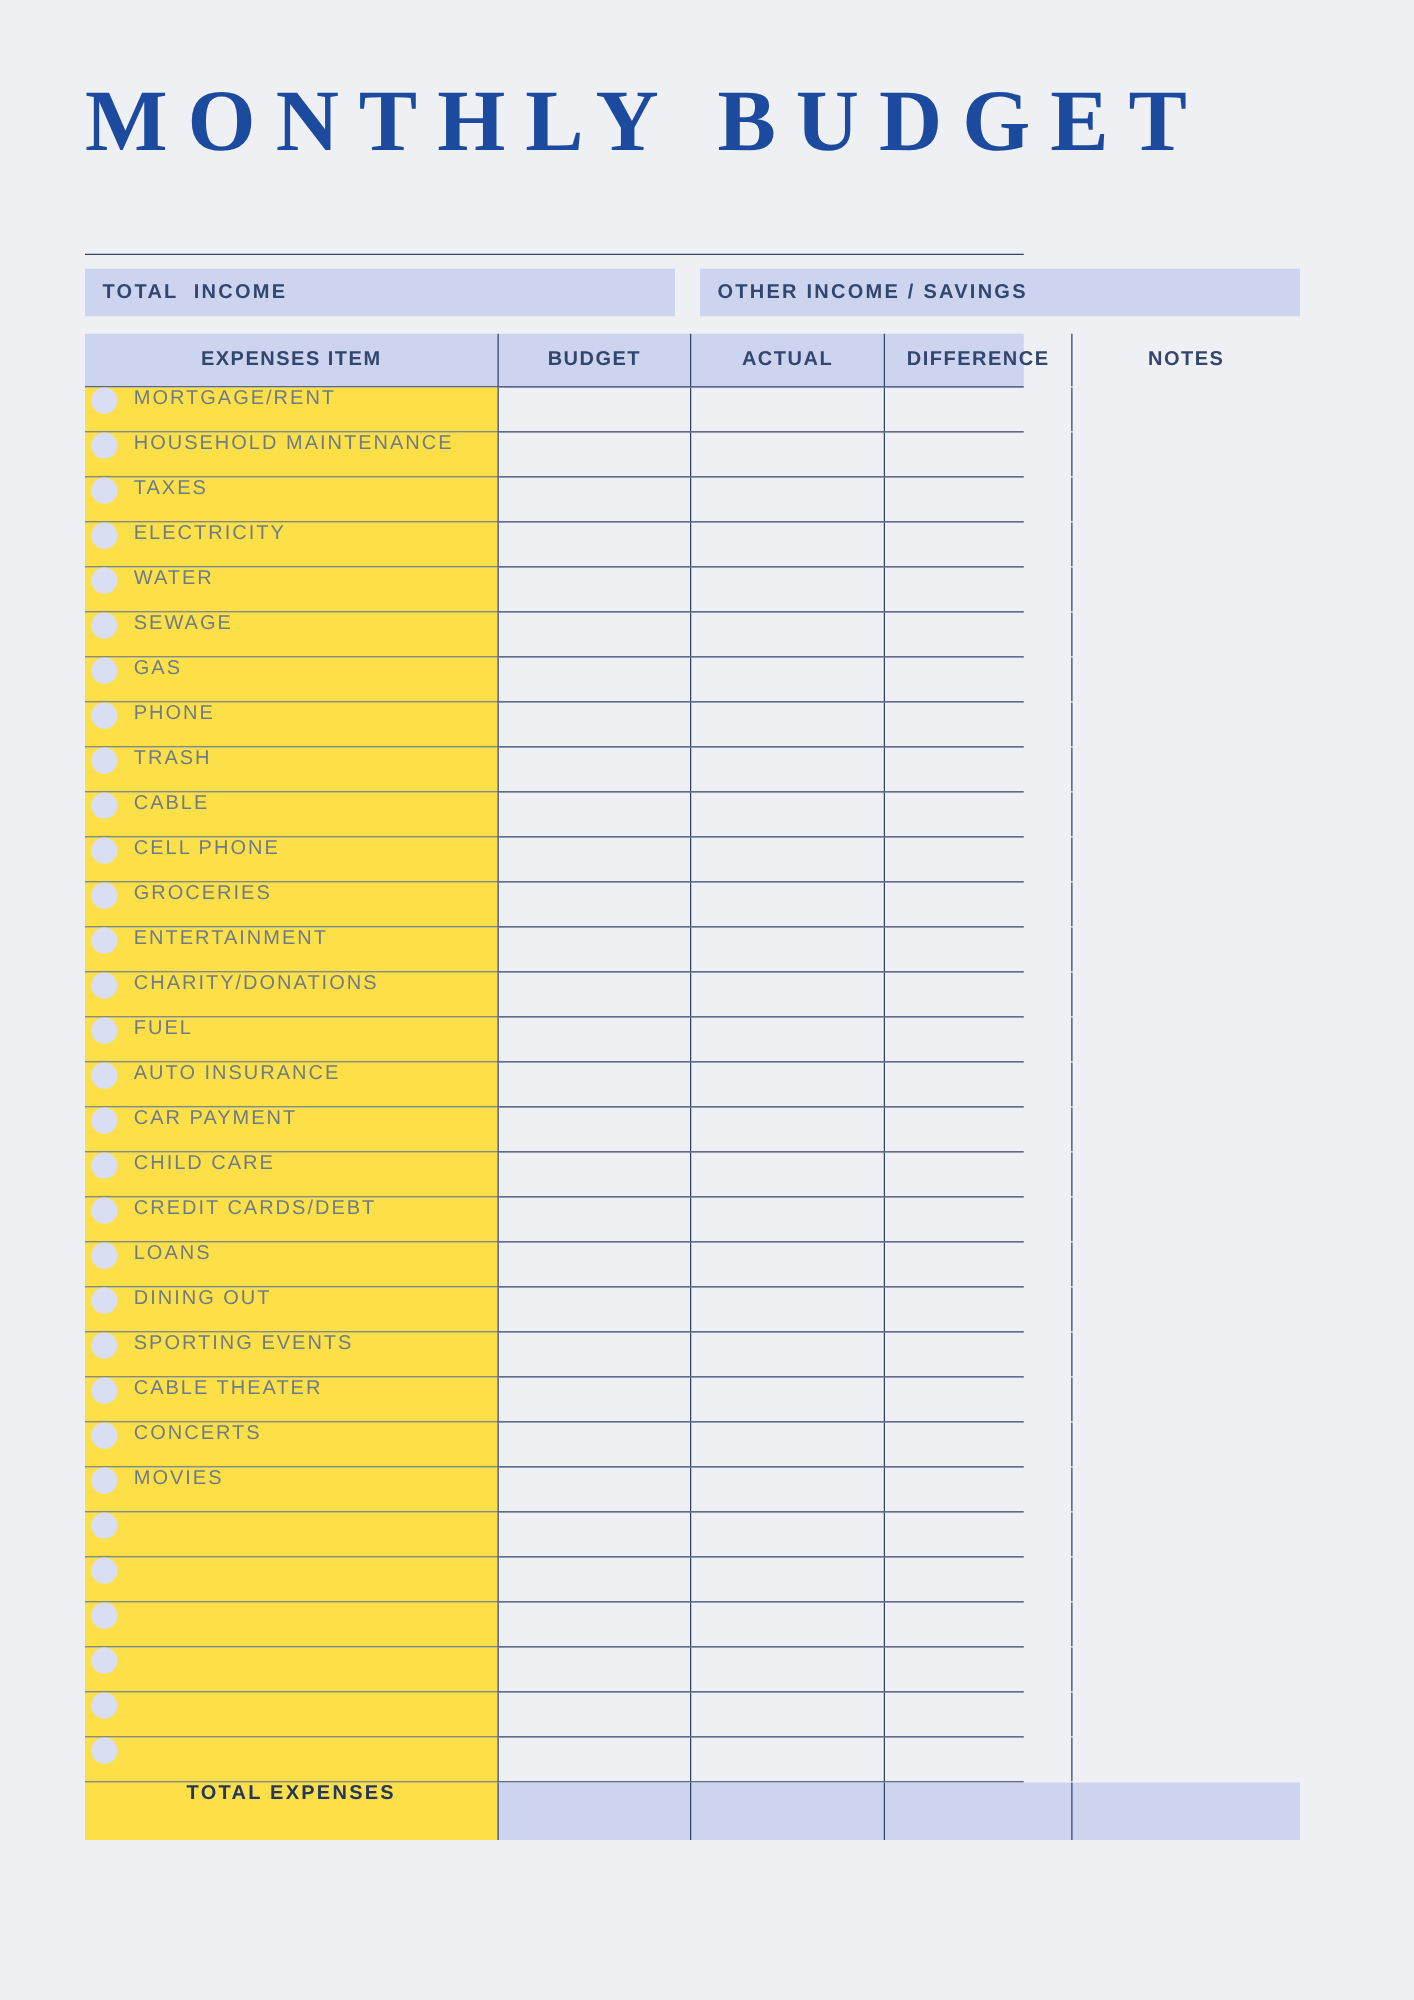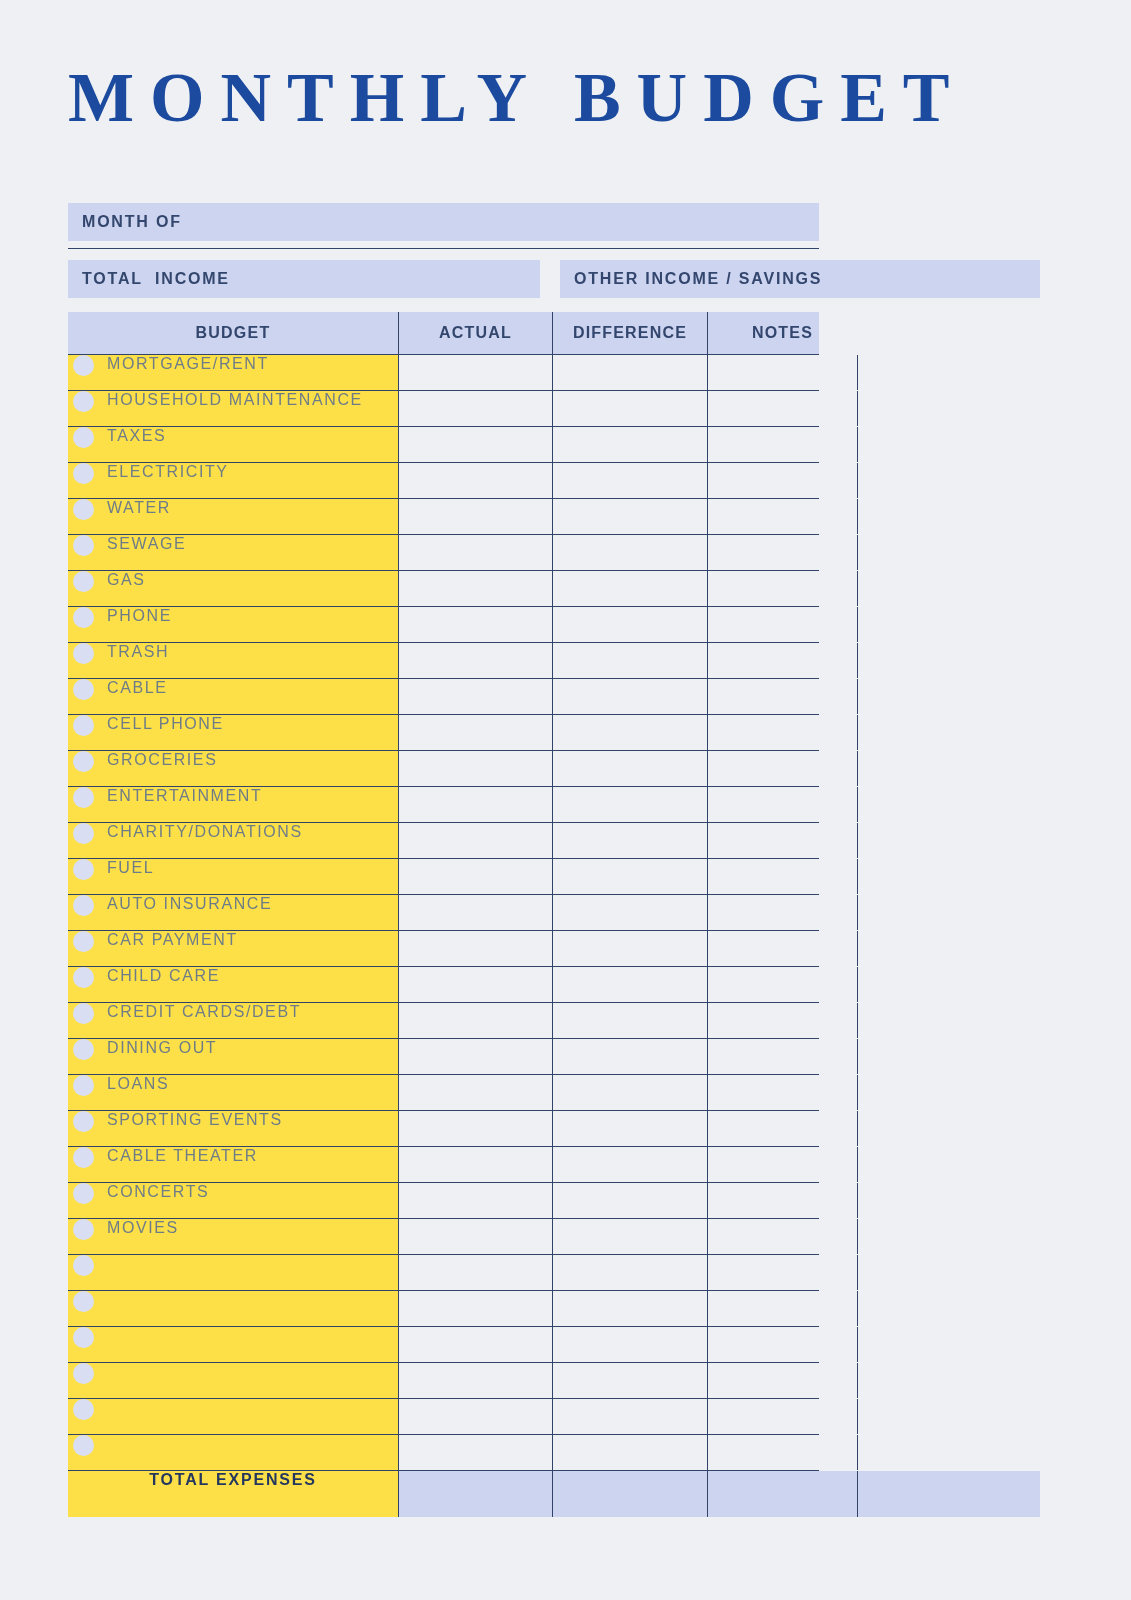--- a/index.html
+++ b/index.html
@@ -121,39 +121,36 @@
   }
   .total-row .cell.val { background: #cdd4f0; }
 </style>
 </head>
 <body>
 
 <div class="page">
 
   <h1 class="title">MONTHLY BUDGET</h1>
 
-  <div class="band">
-    <span class="band-label">MONTH OF</span>
-    <span class="band-value"></span>
-  </div>
   <div class="month-underline"></div>
 
   <div class="income-row">
     <div class="band">
       <span class="band-label">TOTAL  INCOME</span>
       <span class="band-value"></span>
     </div>
     <div class="band">
       <span class="band-label">OTHER INCOME / SAVINGS</span>
       <span class="band-value"></span>
     </div>
   </div>
 
   <div class="table">
     <div class="thead">
+      <div class="hcell">EXPENSES ITEM</div>
       <div class="hcell">BUDGET</div>
       <div class="hcell">ACTUAL</div>
       <div class="hcell">DIFFERENCE</div>
       <div class="hcell">NOTES</div>
     </div>
 
     <div id="tbody">
         <div class="trow">
           <div class="cell item">
             <span class="dot"></span>
@@ -340,31 +337,31 @@
             <span class="item-label">CREDIT CARDS/DEBT</span>
           </div>
           <div class="cell val"></div>
           <div class="cell val"></div>
           <div class="cell val"></div>
           <div class="cell val"></div>
         </div>
         <div class="trow">
           <div class="cell item">
             <span class="dot"></span>
+            <span class="item-label">LOANS</span>
+          </div>
+          <div class="cell val"></div>
+          <div class="cell val"></div>
+          <div class="cell val"></div>
+          <div class="cell val"></div>
+        </div>
+        <div class="trow">
+          <div class="cell item">
+            <span class="dot"></span>
             <span class="item-label">DINING OUT</span>
-          </div>
-          <div class="cell val"></div>
-          <div class="cell val"></div>
-          <div class="cell val"></div>
-          <div class="cell val"></div>
-        </div>
-        <div class="trow">
-          <div class="cell item">
-            <span class="dot"></span>
-            <span class="item-label">LOANS</span>
           </div>
           <div class="cell val"></div>
           <div class="cell val"></div>
           <div class="cell val"></div>
           <div class="cell val"></div>
         </div>
         <div class="trow">
           <div class="cell item">
             <span class="dot"></span>
             <span class="item-label">SPORTING EVENTS</span>

